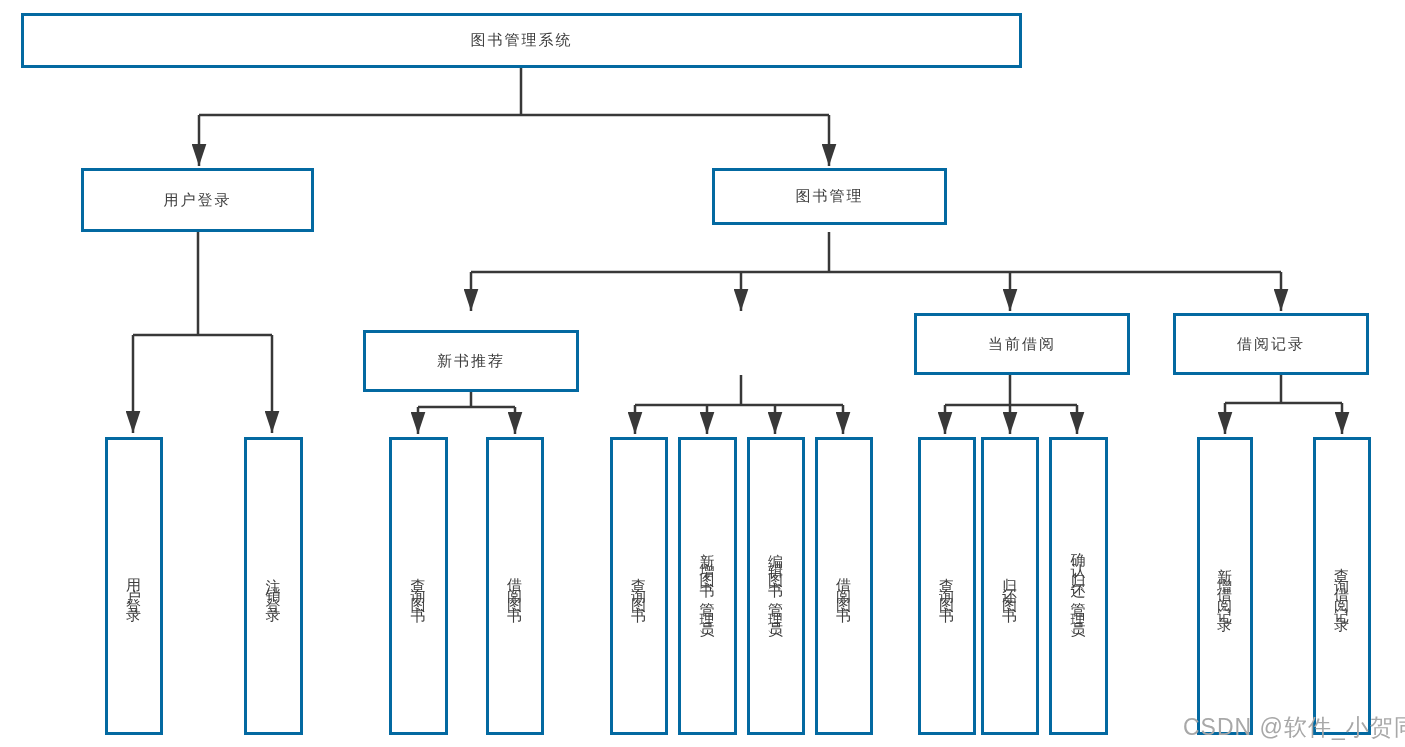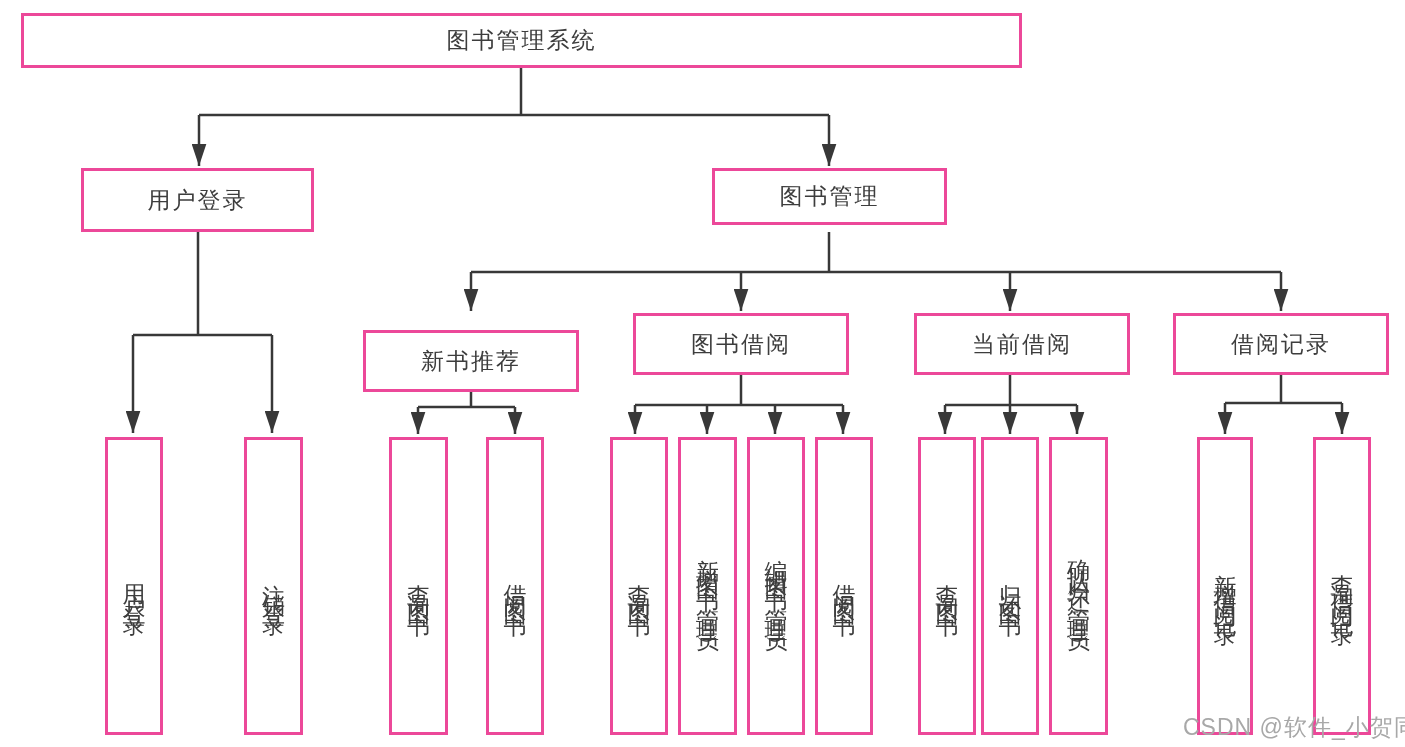--- a/index.html
+++ b/index.html
@@ -12,24 +12,24 @@
     overflow: hidden;
   }
   svg.connectors {
     position: absolute;
     left: 0; top: 0;
     width: 1405px; height: 747px;
   }
   .box {
     position: absolute;
     box-sizing: border-box;
-    border: 3px solid #ec4899;
+    border: 3px solid #0369a1;
     background: #ffffff;
     color: #3d3d3d;
-    font-size: 23px;
+    font-size: 15px;
   }
   .box.h {
     display: flex;
     align-items: center;
     justify-content: center;
     letter-spacing: 2px;
   }
   .box.v {
     display: grid;
     place-items: center;
@@ -93,23 +93,22 @@
       </g>
     </g>
   </svg>
 
   <div class="box h" style="left:21px; top:13px; width:1001px; height:55px;">图书管理系统</div>
 
   <div class="box h" style="left:81px; top:168px; width:233px; height:64px;">用户登录</div>
   <div class="box h" style="left:712px; top:168px; width:235px; height:57px;">图书管理</div>
 
   <div class="box h" style="left:363px; top:330px; width:216px; height:62px;">新书推荐</div>
-  <div class="box h" style="left:633px; top:313px; width:216px; height:62px;">图书借阅</div>
   <div class="box h" style="left:902px; top:313px; width:216px; height:62px;margin-left:12px;">当前借阅</div>
-  <div class="box h" style="left:1173px; top:313px; width:216px; height:62px;">借阅记录</div>
+  <div class="box h" style="left:1173px; top:313px; width:196px; height:62px;">借阅记录</div>
 
   <div class="box v" style="left:105px; top:437px; width:58px; height:298px;">用户登录</div>
   <div class="box v" style="left:244px; top:437px; width:59px; height:298px;">注销登录</div>
 
   <div class="box v" style="left:389px; top:437px; width:59px; height:298px;">查询图书</div>
   <div class="box v" style="left:486px; top:437px; width:58px; height:298px;">借阅图书</div>
 
   <div class="box v" style="left:610px; top:437px; width:58px; height:298px;">查询图书</div>
   <div class="box v" style="left:678px; top:437px; width:59px; height:298px;">新增图书（管理员）</div>
   <div class="box v" style="left:747px; top:437px; width:58px; height:298px;">编辑图书（管理员）</div>

